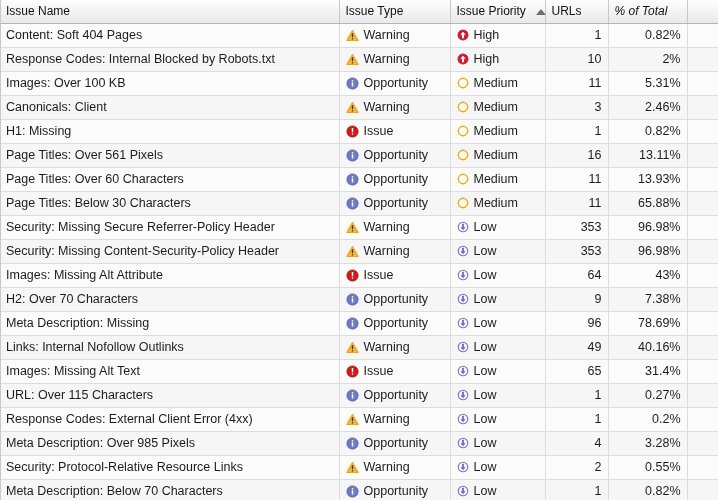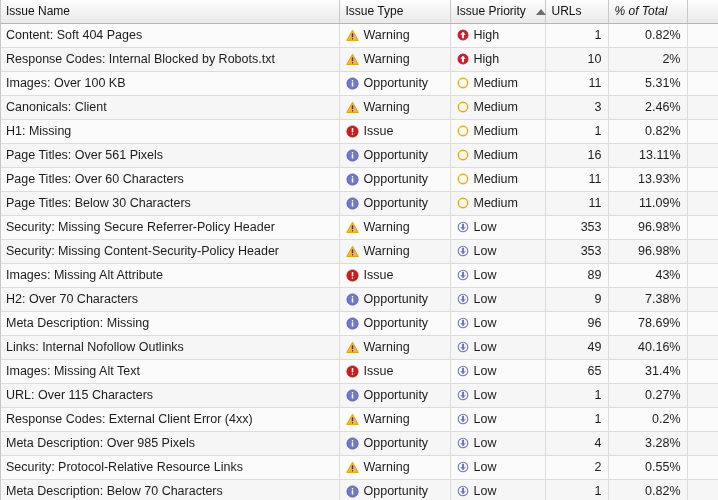--- a/index.html
+++ b/index.html
@@ -363,21 +363,21 @@
             <span class="cellflex">
               <span class="ico">
                 <svg width="12" height="12" viewBox="0 0 16 16">
                   <circle cx="8" cy="8" r="6.3" fill="none" stroke="#f2a900" stroke-width="1.8"></circle>
                 </svg>
               </span>
               <span>Medium</span>
             </span>
           </td>
           <td class="num"><span>11</span></td>
-          <td class="num"><span>11.09%</span></td>
+          <td class="num"><span>65.88%</span></td>
           <td></td>
         </tr>
         <tr>
           <td><span>Security: Missing Secure Referrer-Policy Header</span></td>
           <td>
             <span class="cellflex">
               <span class="ico">
                 <svg width="13" height="13" viewBox="0 0 16 16">
                   <path d="M8 1.4 L15.2 14.2 L0.8 14.2 Z" fill="#f5b731" stroke="#d99b00" stroke-width="1" stroke-linejoin="round"></path>
                   <rect x="7.15" y="5.2" width="1.7" height="5" rx="0.6" fill="#4a3500"></rect>
@@ -449,21 +449,21 @@
             <span class="cellflex">
               <span class="ico">
                 <svg width="12" height="12" viewBox="0 0 16 16">
                   <circle cx="8" cy="8" r="6.4" fill="none" stroke="#7179c4" stroke-width="1.5"></circle>
                   <path d="M8 12.4 L4.4 8.4 L6.6 8.4 L6.6 3.8 L9.4 3.8 L9.4 8.4 L11.6 8.4 Z" fill="#7179c4"></path>
                 </svg>
               </span>
               <span>Low</span>
             </span>
           </td>
-          <td class="num"><span>89</span></td>
+          <td class="num"><span>64</span></td>
           <td class="num"><span>43%</span></td>
           <td></td>
         </tr>
         <tr>
           <td><span>H2: Over 70 Characters</span></td>
           <td>
             <span class="cellflex">
               <span class="ico">
                 <svg width="13" height="13" viewBox="0 0 16 16">
                   <circle cx="8" cy="8" r="6.9" fill="#7179c4" stroke="#5158a8" stroke-width="1"></circle>

